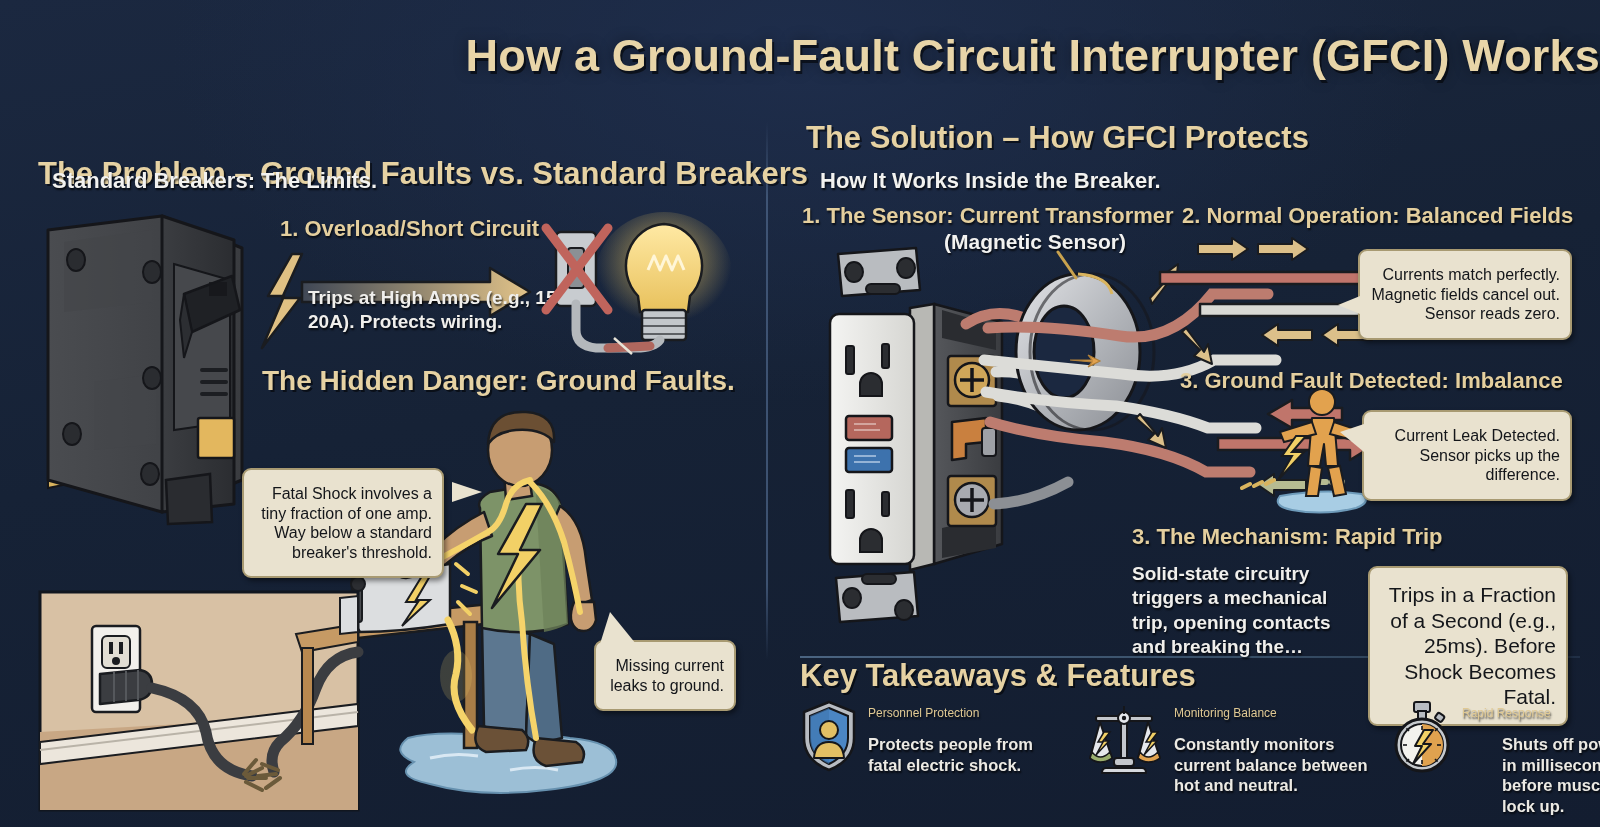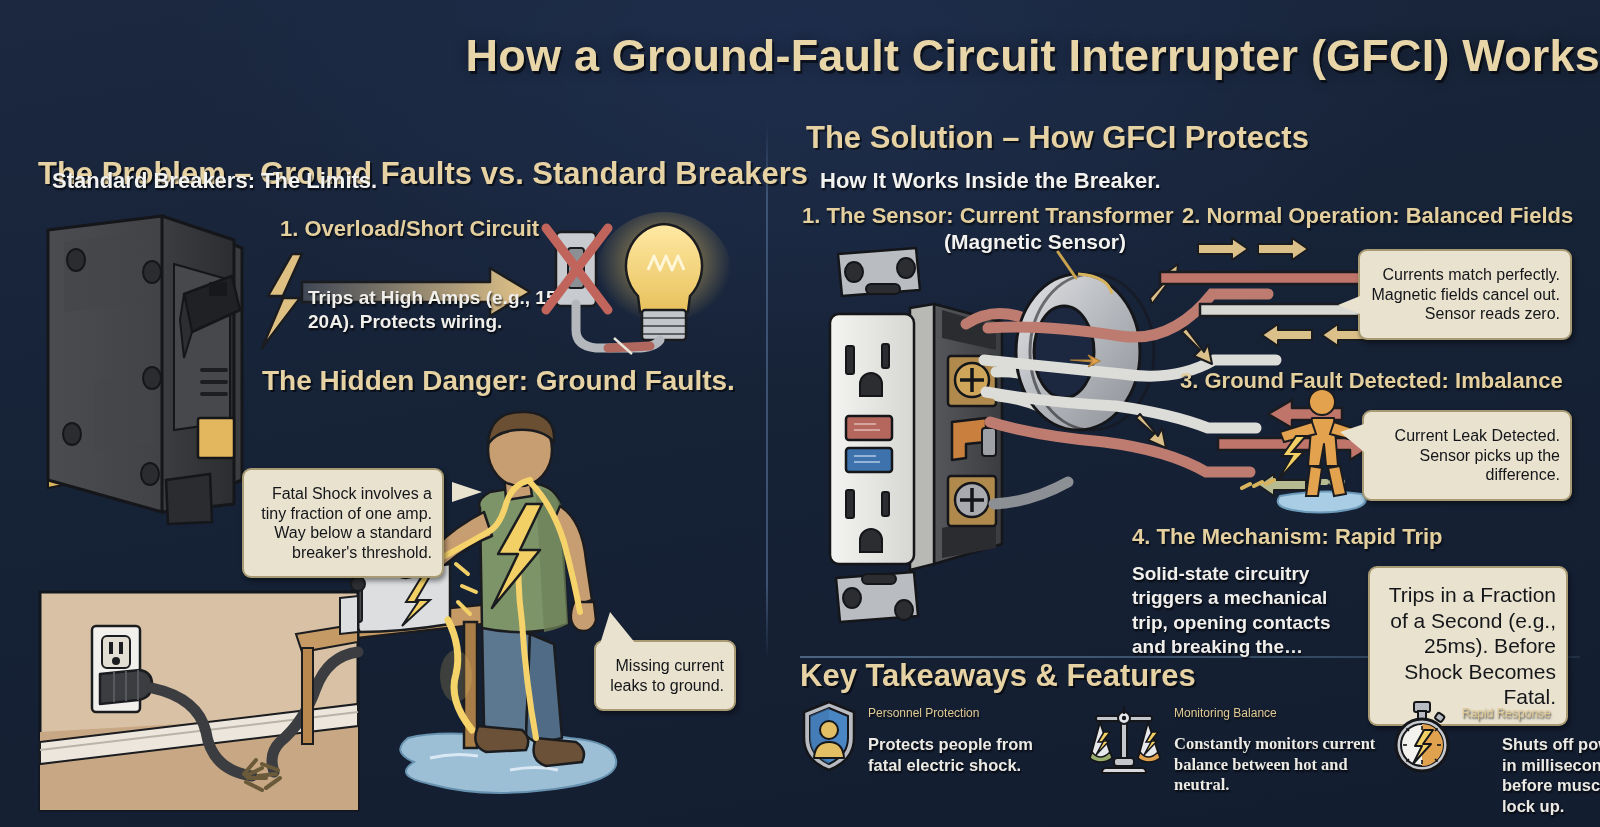--- a/index.html
+++ b/index.html
@@ -426,21 +426,21 @@
 
       <path d="M26 48 L12 68 L22 68 L8 92 L34 64 L22 64 L36 48 Z" fill="#f2d066" stroke="#1a1c20" stroke-width="2"></path>
 
       <path d="M4 92 l-8 4 M-8 94 l-8 4 M-20 96 l-8 4" stroke="#d9b45f" stroke-width="4" stroke-linecap="round"></path>
     </svg>
   </div>
 
   <div class="bubble" style="left:1362px; top:410px; width:210px;">Current Leak Detected. Sensor picks up the difference.</div>
   <div class="tail" style="left:1340px; top:424px; border-top:8px solid transparent; border-bottom:20px solid transparent; border-right:24px solid #e9e2cf;"></div>
 
-  <div class="step-head" style="left:1132px; top:524px;">4. The Mechanism: Rapid Trip</div>
+  <div class="step-head" style="left:1132px; top:524px;">3. The Mechanism: Rapid Trip</div>
   <div class="body-text" style="left:1132px; top:562px; width:232px;">Solid-state circuitry triggers a mechanical trip, opening contacts and breaking the…</div>
 
   <div class="bubble small" style="left:1368px; top:566px; width:200px;">Trips in a Fraction of a Second (e.g., 25ms). Before Shock Becomes Fatal.</div>
 
   <div class="sect-head" style="left:800px; top:658px;text-align:center;">Key Takeaways &amp; Features</div>
 
   <div class="kt-item" style="left:800px; top:700px;">
     <svg width="58" height="72" viewBox="0 0 58 72">
       <path d="M29 2 L54 12 V38 Q54 60 29 70 Q4 60 4 38 V12 Z" fill="#b8bcc2" stroke="#15161a" stroke-width="2.5" stroke-linejoin="round"></path>
       <path d="M29 8 L48 16 V38 Q48 55 29 64 Q10 55 10 38 V16 Z" fill="#4b86c4" stroke="#15161a" stroke-width="2"></path>
@@ -466,21 +466,21 @@
 
       <path d="M60 22 L50 58 Q60 66 72 58 Z" fill="#e6e8ec" stroke="#15161a" stroke-width="2" stroke-linejoin="round"></path>
       <path d="M52 52 Q60 62 70 52 L72 58 Q60 66 50 58 Z" fill="#e0a24f" stroke="#15161a" stroke-width="1.5"></path>
       <path d="M64 32 l-6 10 h5 l-7 13 l13 -14 h-6 l7 -9 z" fill="#f2d066" stroke="#15161a" stroke-width="1.5"></path>
 
       <rect x="26" y="58" width="20" height="8" rx="3" fill="#c4c7cc" stroke="#15161a" stroke-width="2"></rect>
       <path d="M18 68 h36 q4 0 4 5 h-44 q0 -5 4 -5 z" fill="#d6d9de" stroke="#15161a" stroke-width="2" stroke-linejoin="round"></path>
     </svg>
   </div>
   <div class="kt-title" style="left:1174px; top:706px;">Monitoring Balance</div>
-  <div class="kt-desc" style="left:1174px; top:734px; width:206px;font-family:Liberation Serif, serif;">Constantly monitors current balance between hot and neutral.</div>
+  <div class="kt-desc" style="left:1174px; top:734px; width:206px;">Constantly monitors current balance between hot and neutral.</div>
 
   <div class="kt-item" style="left:1390px; top:700px;">
     <svg width="64" height="74" viewBox="0 0 64 74">
       <rect x="24" y="2" width="16" height="10" rx="2" fill="#b8bcc2" stroke="#15161a" stroke-width="2"></rect>
       <rect x="28" y="11" width="8" height="8" fill="#b8bcc2" stroke="#15161a" stroke-width="2"></rect>
       <rect x="46" y="14" width="8" height="7" rx="2" fill="#b8bcc2" stroke="#15161a" stroke-width="2" transform="rotate(35 50 17)"></rect>
       <circle cx="32" cy="45" r="26" fill="#c6cace" stroke="#15161a" stroke-width="3"></circle>
       <circle cx="32" cy="45" r="21" fill="#f3f2ee" stroke="#15161a" stroke-width="2"></circle>
       <path d="M32 24 a21 21 0 0 1 0 42 z" fill="#e0a24f"></path>
       <g stroke="#15161a" stroke-width="1.6">

